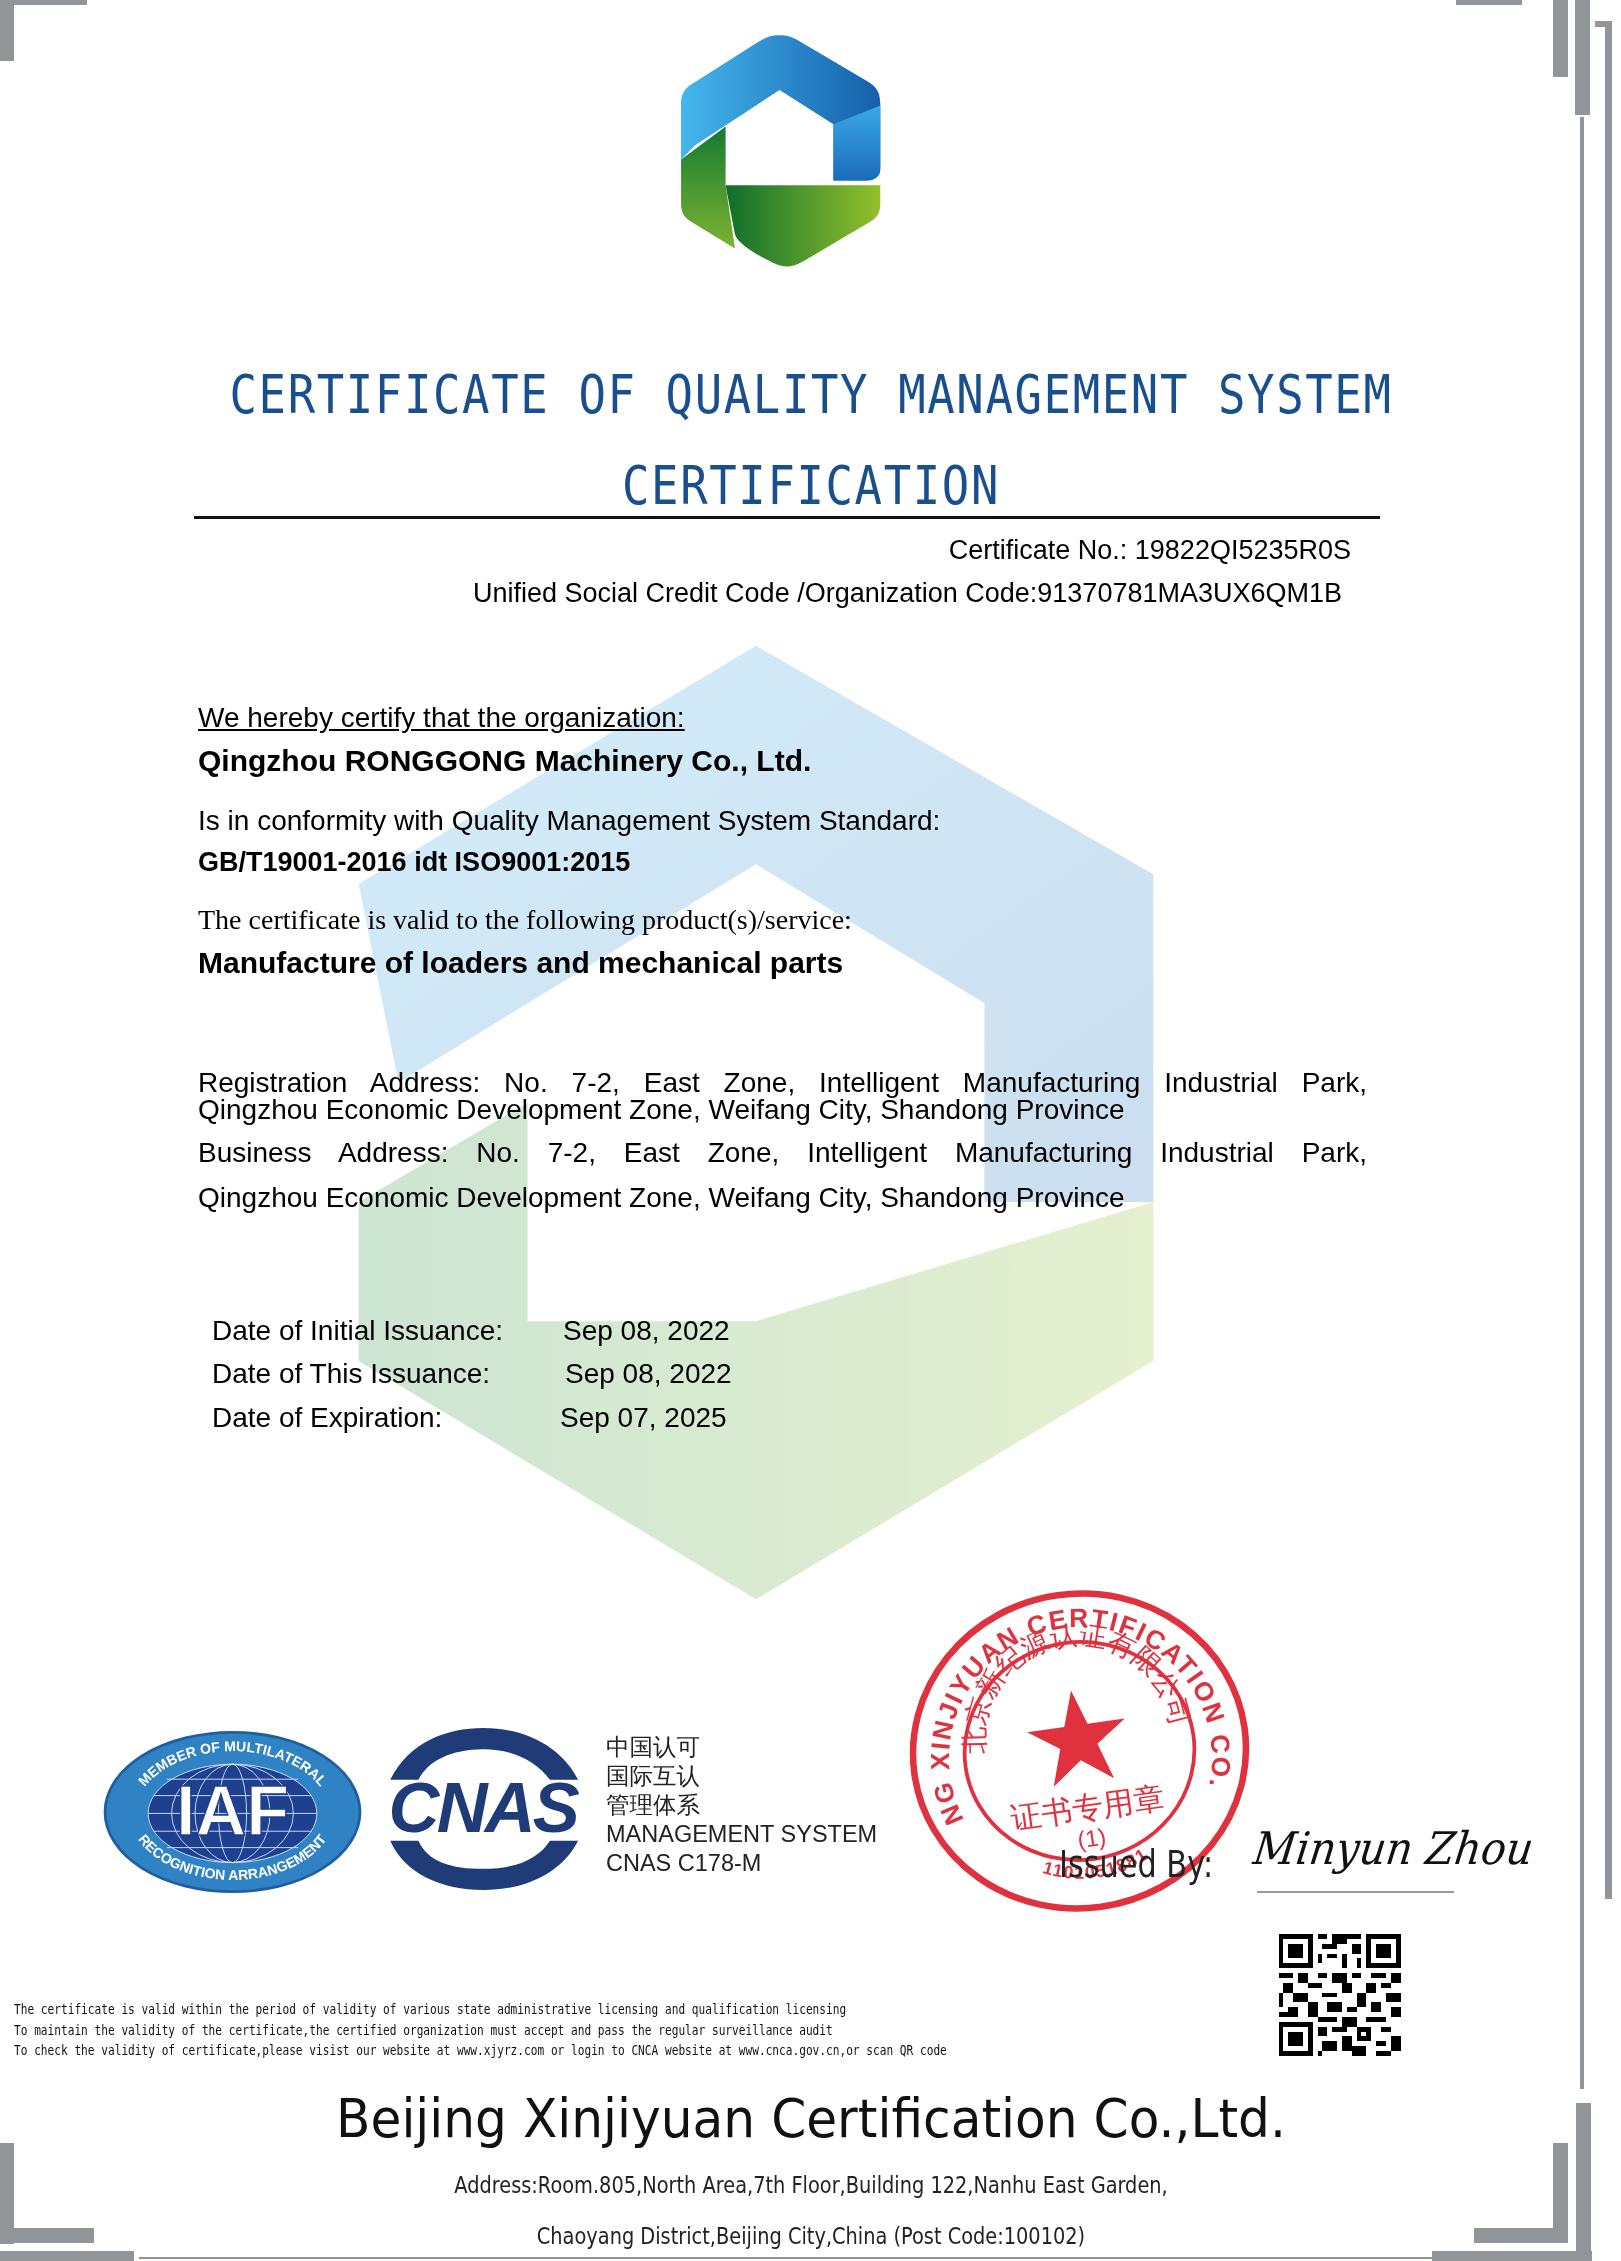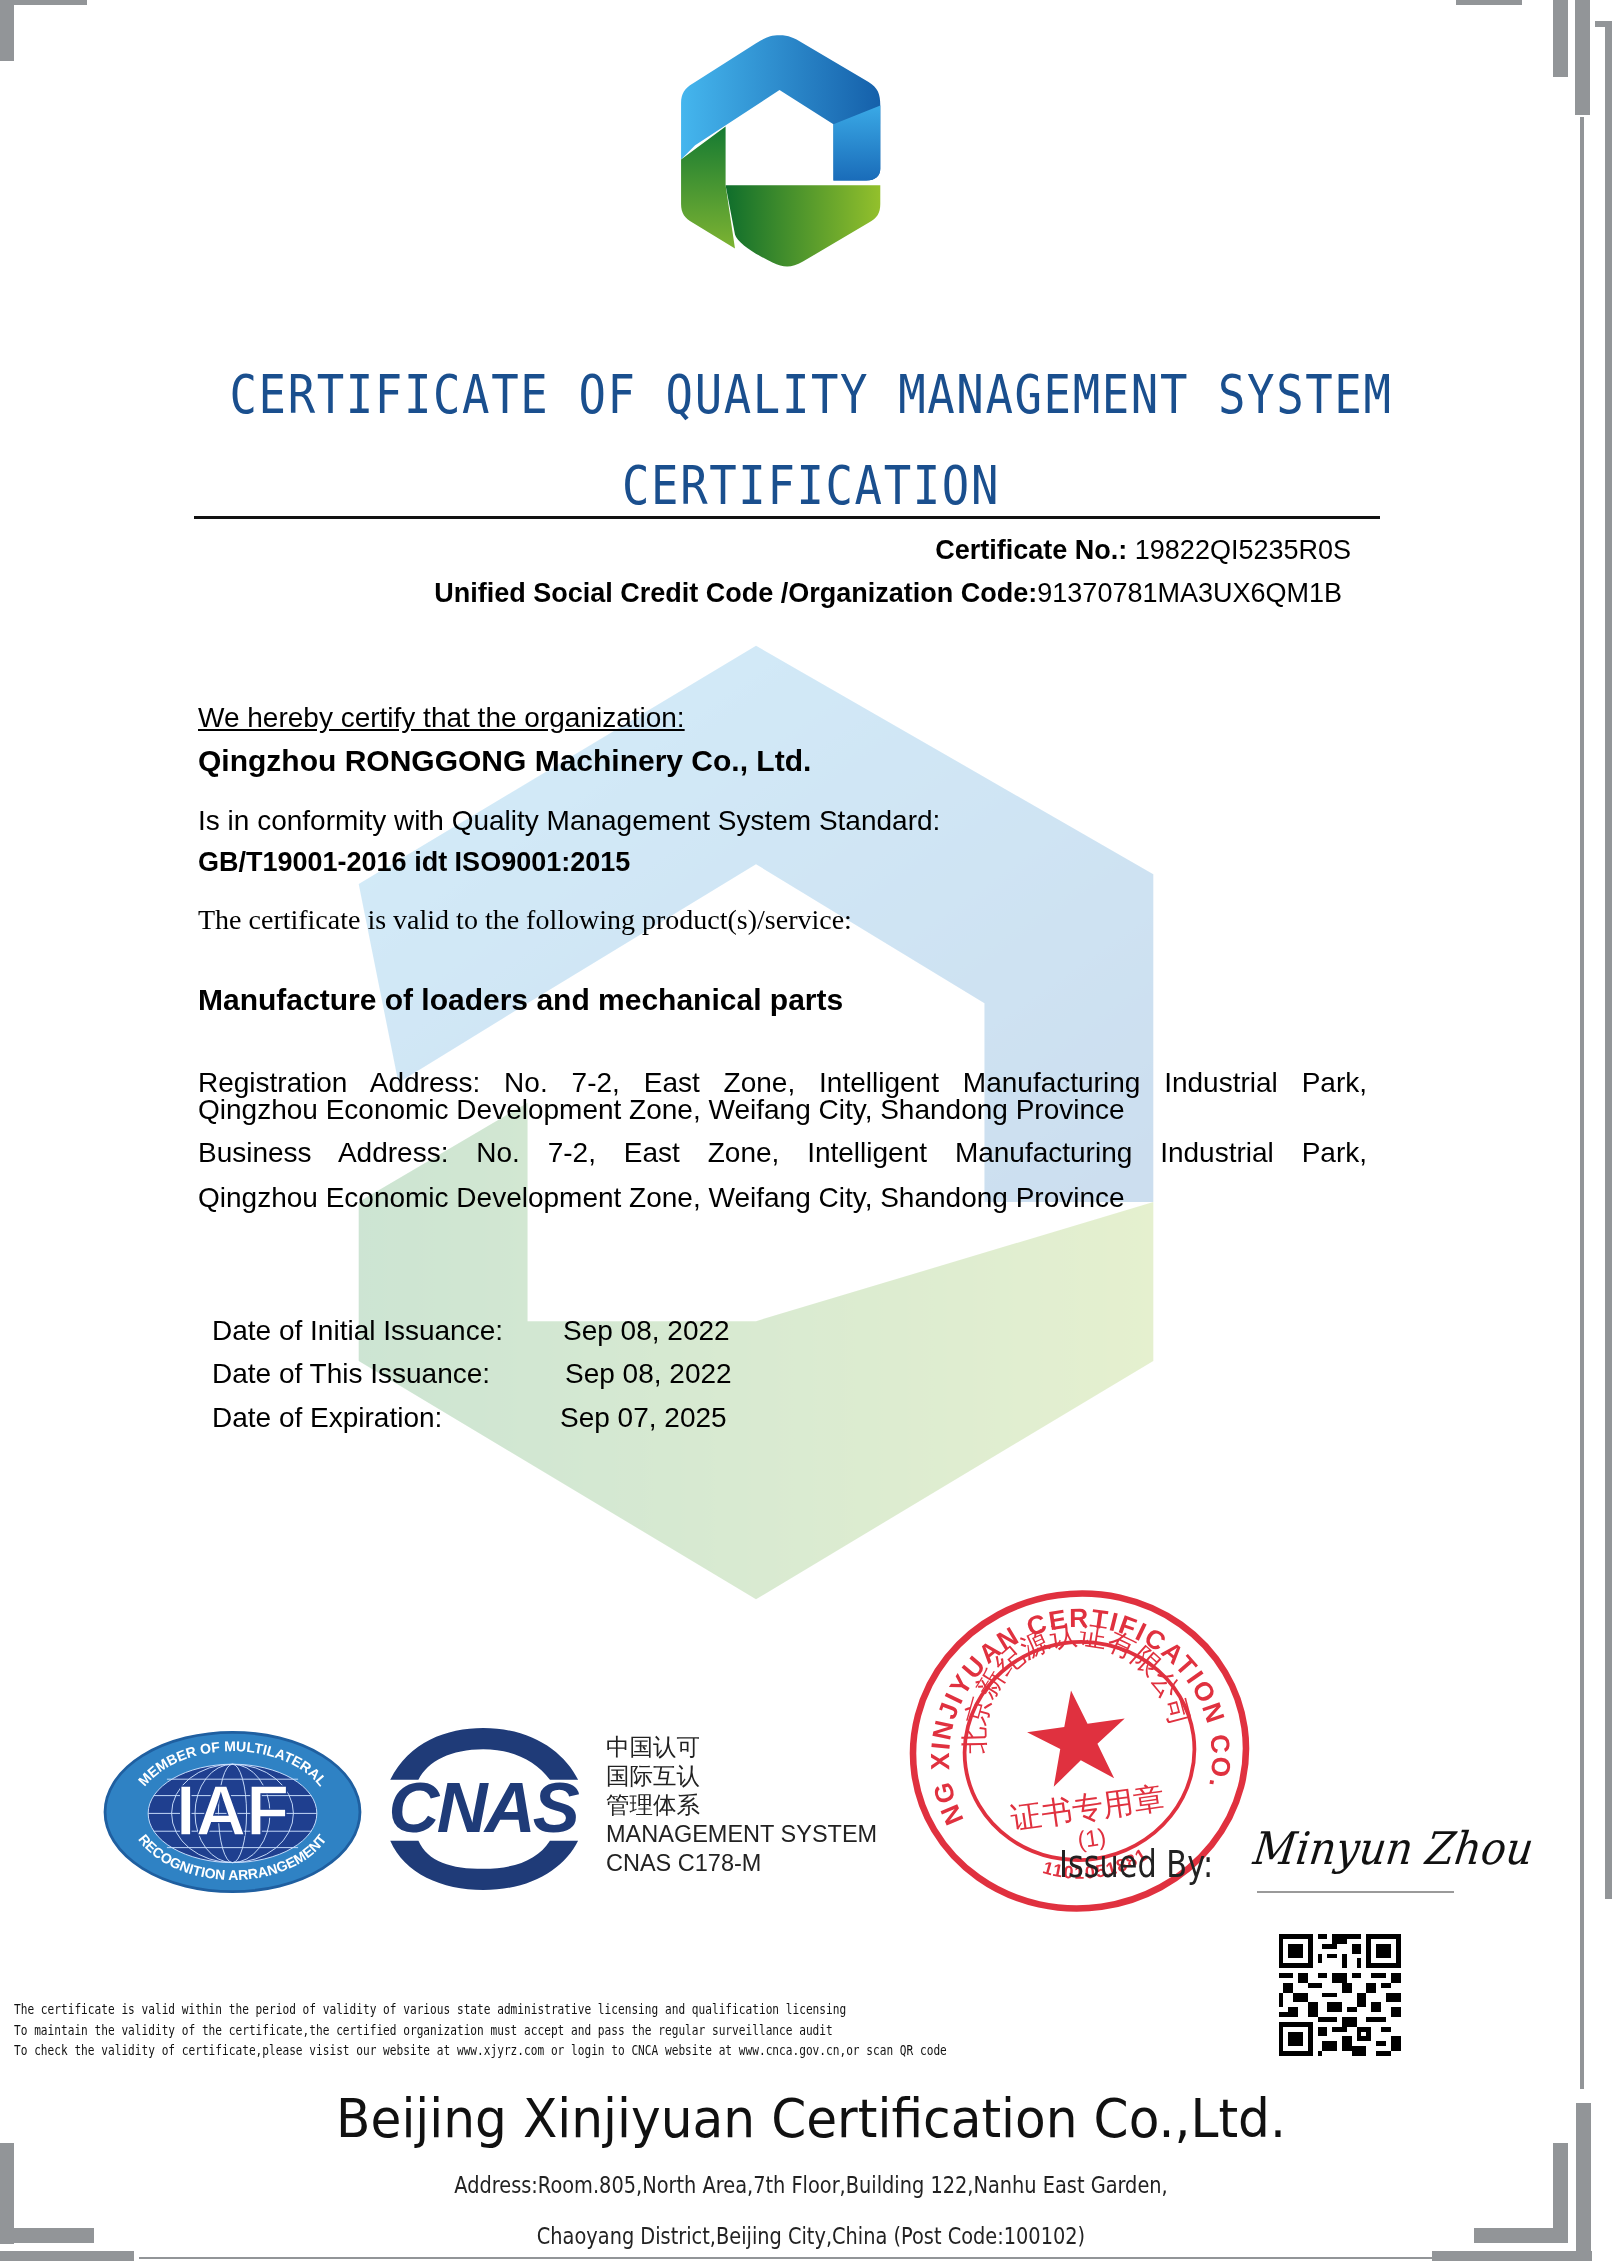--- a/index.html
+++ b/index.html
@@ -11,21 +11,21 @@
 
   .logo { position: absolute; left: 667px; top: 28px; width: 225px; height: 244px; }
 
   .title { position: absolute; left: 0; width: 1622px; text-align: center; color: #1a4f8e; font-family: "DejaVu Sans Mono", monospace; font-size: 53px; letter-spacing: 1.9px; transform: scaleX(0.86); transform-origin: center; }
   .title.l1 { top: 364px; }
   .title.l2 { top: 455px; }
   .rule { position: absolute; left: 194px; top: 516px; width: 1186px; height: 3.3px; background: #111; }
 
   .certno { position: absolute; right: 271px; top: 535px; font-size: 27px; text-align: right; white-space: nowrap; }
   .credit { position: absolute; right: 280px; top: 578px; font-size: 27px; white-space: nowrap; }
-  .b { font-weight: bold; }
+  .b { font-weight: normal; }
   .p { position: absolute; left: 198px; white-space: nowrap; font-size: 28px; }
   .pb { position: absolute; left: 198px; white-space: nowrap; font-size: 30px; font-weight: bold; }
   .pb.small { font-size: 27px; }
   .addr { position: absolute; left: 198px; width: 1169px; font-size: 28px; text-align: justify; text-align-last: justify; white-space: nowrap; }
   .addr2 { position: absolute; left: 198px; font-size: 28px; white-space: nowrap; }
 
   .date-label { position: absolute; left: 212px; font-size: 28px; white-space: nowrap; }
   .date-value { position: absolute; left: 563px; font-size: 28px; white-space: nowrap; }
 
   .iaf { position: absolute; left: 101px; top: 1730px; width: 263px; height: 164px; }
@@ -119,21 +119,21 @@
 </div>
 <div class="credit">
   <span class="b">Unified Social Credit Code /Organization Code:</span><span>91370781MA3UX6QM1B</span>
 </div>
 
 <div class="p" style="top:702px;text-decoration:underline;">We hereby certify that the organization:</div>
 <div class="pb" style="top:744px;">Qingzhou RONGGONG Machinery Co., Ltd.</div>
 <div class="p" style="top:805px;">Is in conformity with Quality Management System Standard:</div>
 <div class="pb small" style="top:847px;">GB/T19001-2016 idt ISO9001:2015</div>
 <div class="p" style="top:904px;font-family:Liberation Serif, serif;">The certificate is valid to the following product(s)/service:</div>
-<div class="pb" style="top:946px;margin-top:37px;">Manufacture of loaders and mechanical parts</div>
+<div class="pb" style="top:946px;">Manufacture of loaders and mechanical parts</div>
 
 <div class="addr" style="top:1049px;margin-top:18px;">Registration Address: No. 7-2, East Zone, Intelligent Manufacturing Industrial Park,</div>
 <div class="addr2" style="top:1094px;">Qingzhou Economic Development Zone, Weifang City, Shandong Province</div>
 <div class="addr" style="top:1137px;">Business Address: No. 7-2, East Zone, Intelligent Manufacturing Industrial Park,</div>
 <div class="addr2" style="top:1182px;">Qingzhou Economic Development Zone, Weifang City, Shandong Province</div>
 
 <div>
   <div class="date-label" style="top:1315px;">Date of Initial Issuance:</div>
   <div class="date-value" style="top:1315px;">Sep 08, 2022</div>
   <div class="date-label" style="top:1358px;">Date of This Issuance:</div>

